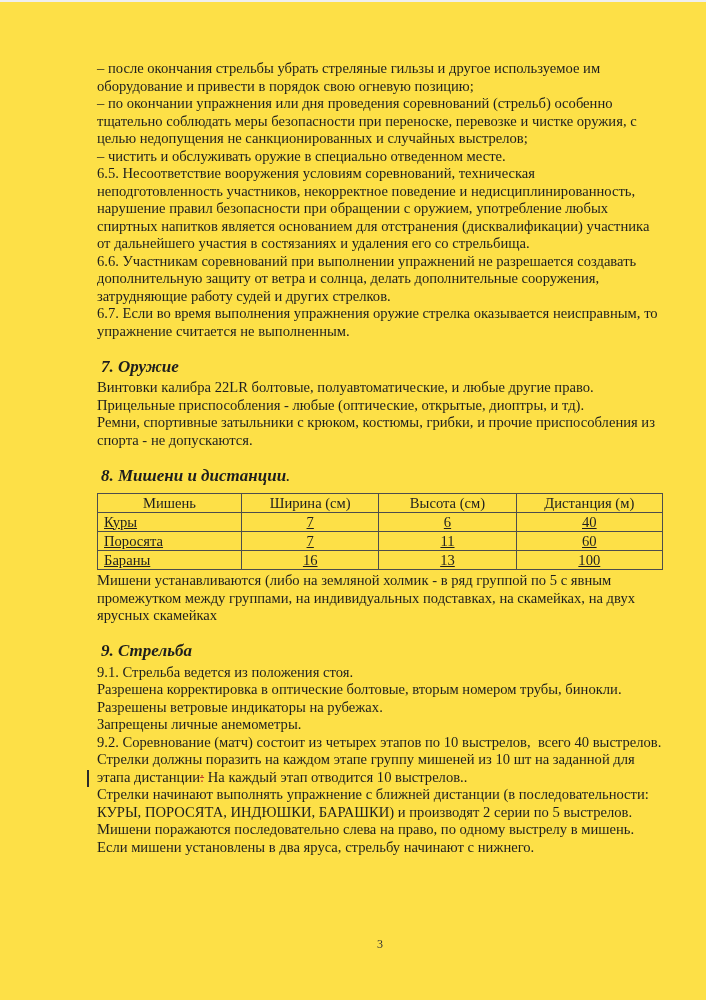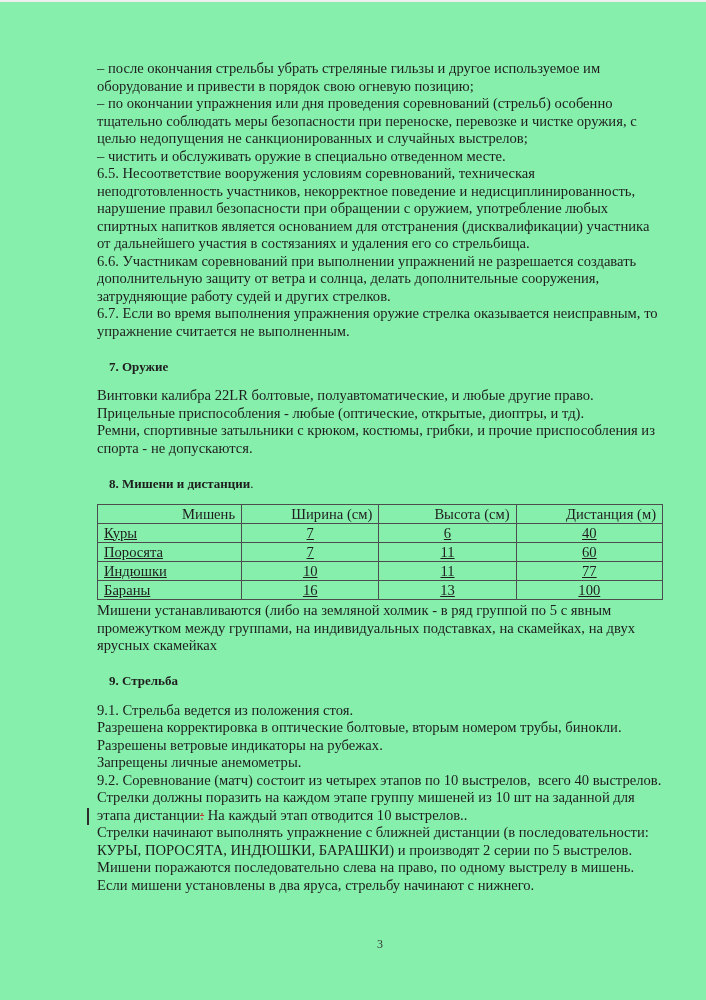--- a/index.html
+++ b/index.html
@@ -1,46 +1,46 @@
 <!DOCTYPE html>
 <html><head>
 <meta charset="utf-8">
 <style>
   html,body{margin:0;padding:0;background:#ffffff;}
   .page{
     position:relative;
     width:706px;height:1000px;
-    background:#86efac;
+    background:#fde047;
     font-family:"Liberation Serif","DejaVu Serif",serif;
     color:#1e1e1e;
     overflow:hidden;
   }
   .page-top-edge{position:absolute;top:0;left:0;width:706px;height:2px;background:#efefef;}
   .content{
     position:absolute;left:97px;top:60px;width:566px;
     font-size:14.6px;line-height:17.5px;
   }
   .para{margin:0;white-space:pre-wrap;}
-  .heading{margin:12px;font-weight:bold;font-size:13px;line-height:17.5px;}
+  .heading{margin:4px;font-weight:bold;font-size:17px;line-height:17.5px;font-style:italic;}
   .heading .suffix{font-weight:normal;}
   .sp{margin-top:17.5px;}
   table.targets{
     border-collapse:collapse;
     width:100%;
     margin-top:9px;
     table-layout:fixed;
   }
   table.targets th,table.targets td{
     border:1px solid #4d4d4d;
     font-size:14.6px;line-height:17px;
     font-weight:normal;
     height:18px;
     padding:0 6px;
   }
-  table.targets th{text-align:right;}
+  table.targets th{text-align:center;}
   table.targets td{text-align:center;text-decoration:underline;}
   table.targets td.name{text-align:left;}
   col.c1{width:25.5%;} col.c2{width:24.3%;} col.c3{width:24.3%;} col.c4{width:25.9%;}
   .note{margin-top:2px;}
   .tracked{position:relative;}
   .change-bar{
     position:absolute;left:-10px;top:19px;width:2px;height:17px;
     background:#2b2b2b;
   }
   .deleted{color:#c0392b;text-decoration:line-through;}
@@ -92,26 +92,20 @@
         <td>6</td>
         <td>40</td>
       </tr>
       <tr>
         <td class="name">Поросята</td>
         <td>7</td>
         <td>11</td>
         <td>60</td>
       </tr>
       <tr>
-        <td class="name">Индюшки</td>
-        <td>10</td>
-        <td>11</td>
-        <td>77</td>
-      </tr>
-      <tr>
         <td class="name">Бараны</td>
         <td>16</td>
         <td>13</td>
         <td>100</td>
       </tr>
     </tbody>
       </table>
 
     <p class="para note">Мишени устанавливаются (либо на земляной холмик - в ряд группой по 5 с явным промежутком между группами, на индивидуальных подставках, на скамейках, на двух ярусных скамейках</p>
 

